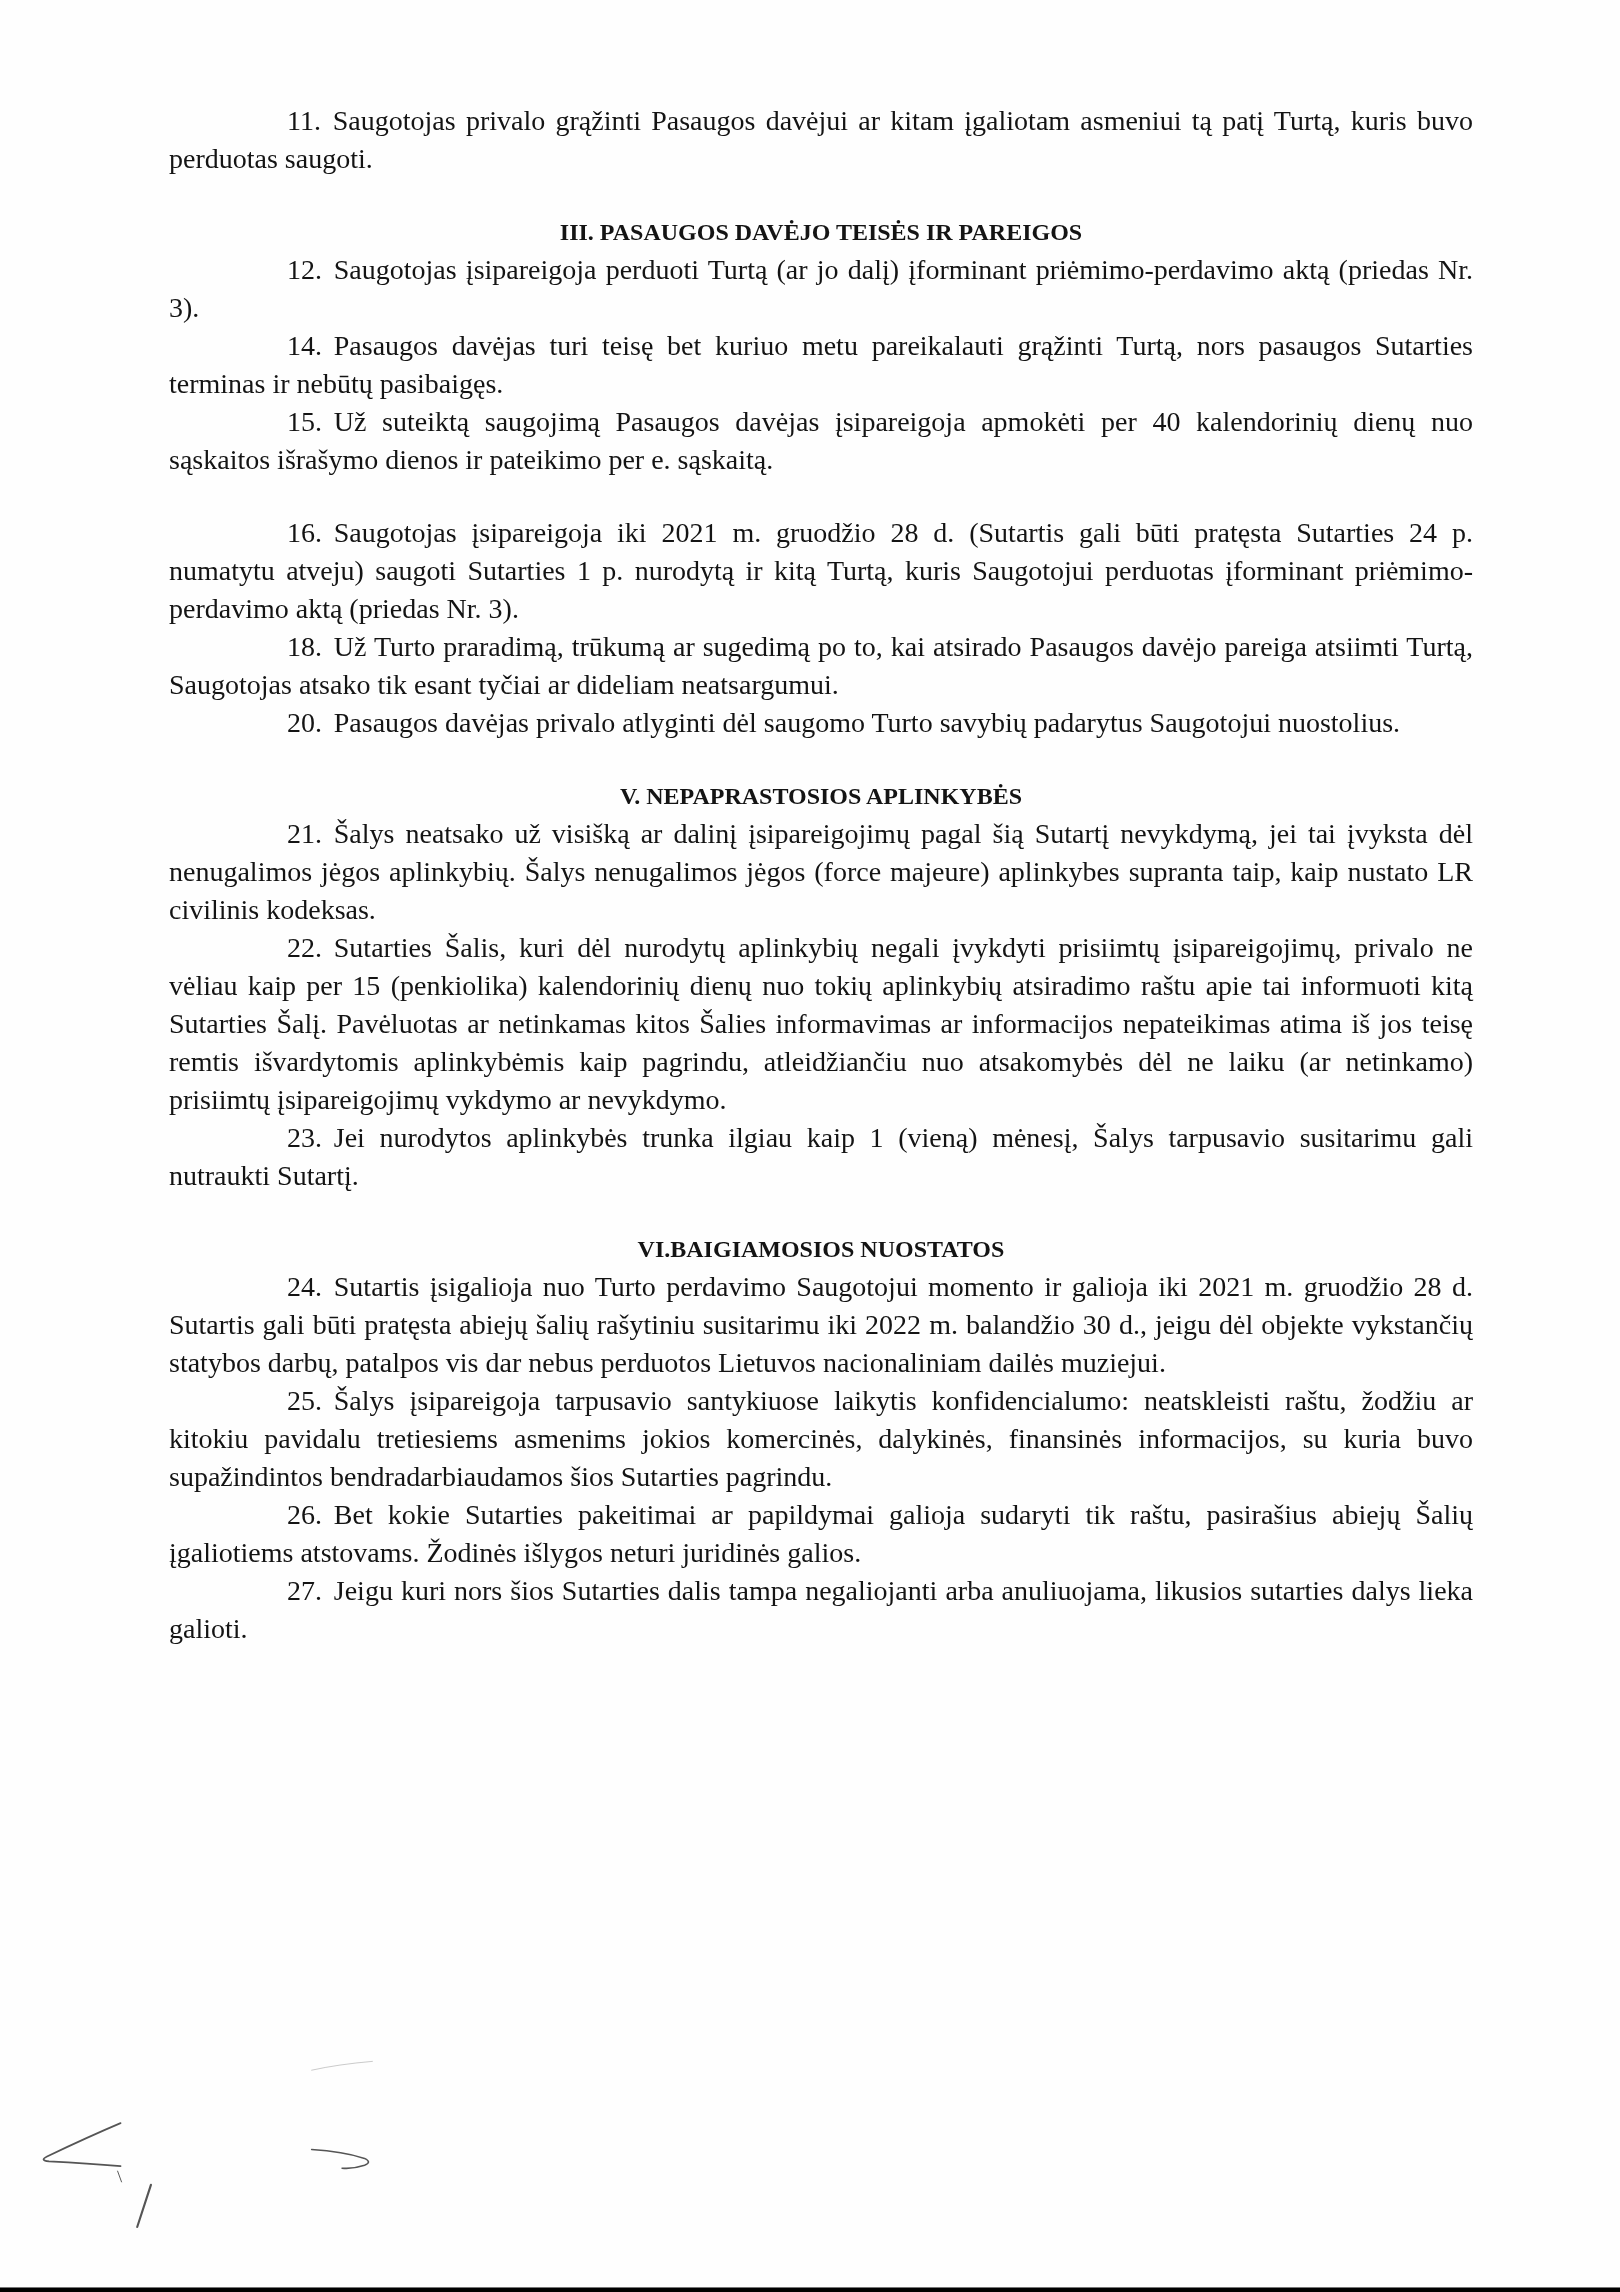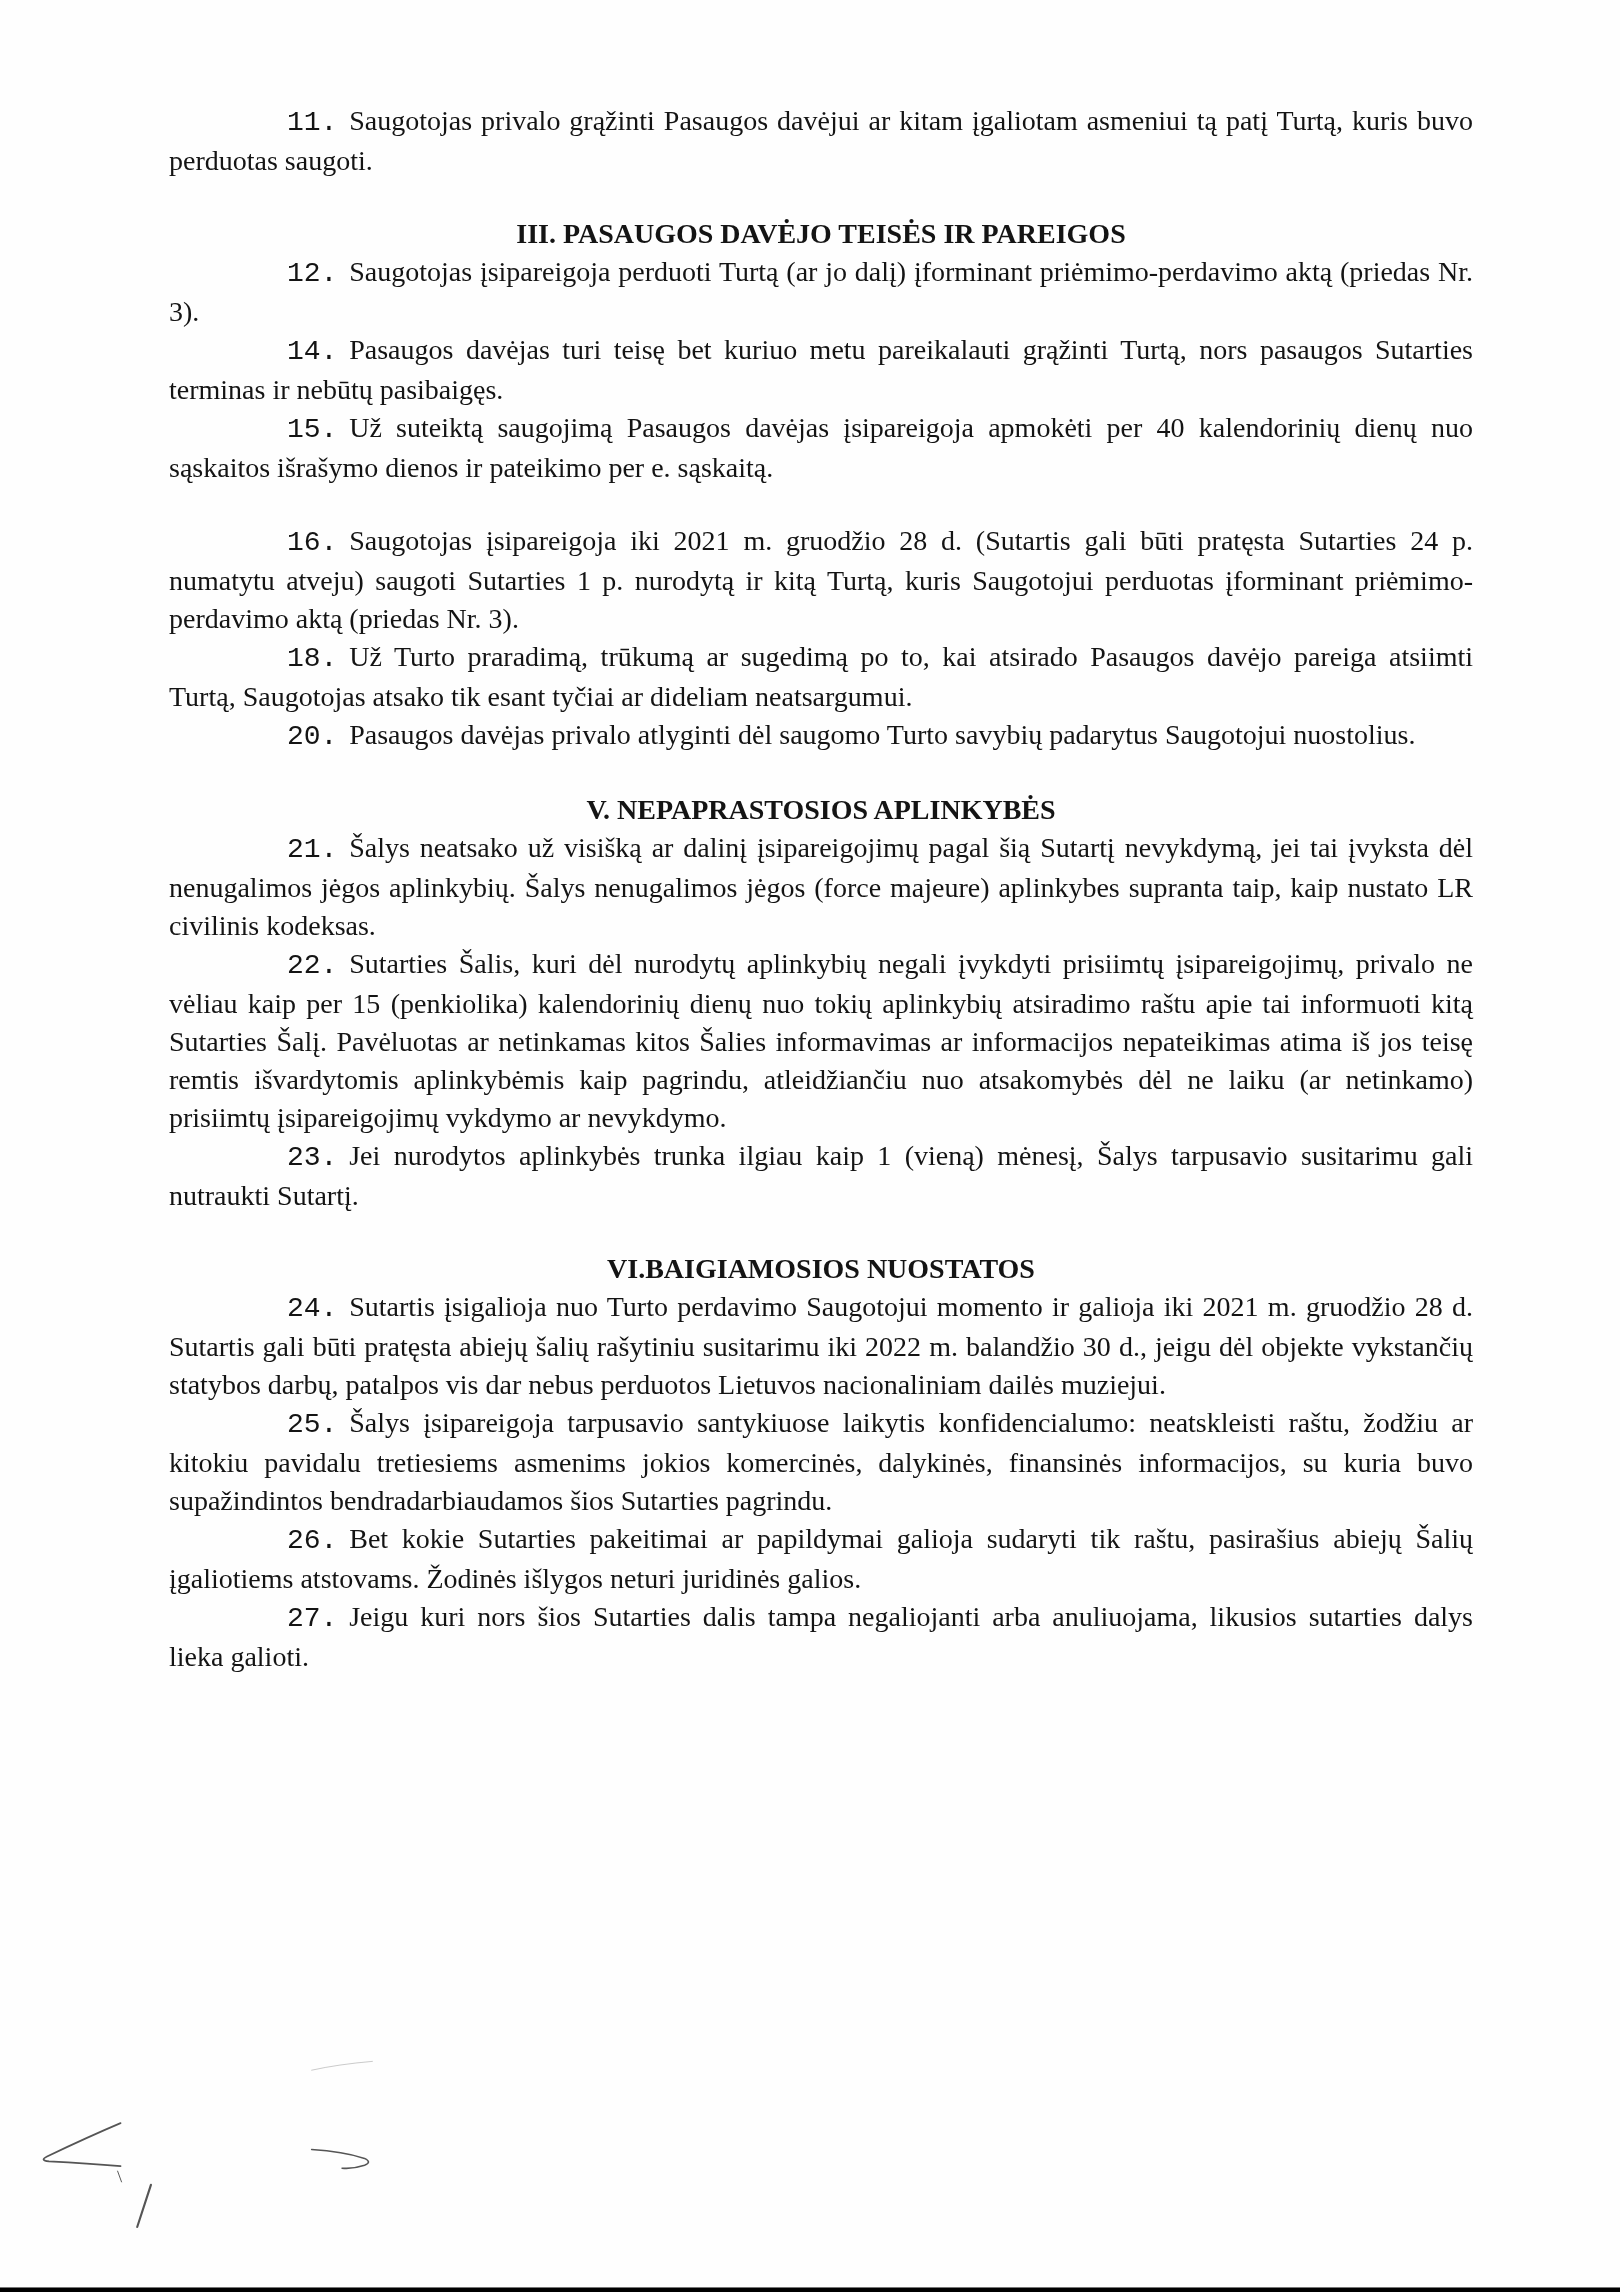--- a/index.html
+++ b/index.html
@@ -8,24 +8,24 @@
     position: absolute; left: 0; top: 0; width: 1620px; height: 2293px;
     background: #fefefe;
     font-family: "Liberation Serif", "DejaVu Serif", serif;
     color: #141414;
   }
   .content {
     position: absolute; left: 169px; top: 102px; width: 1304px;
     font-size: 28px; line-height: 38px;
   }
   .para { margin: 0; text-align: justify; text-indent: 118px; }
-  .para .num { margin-right: 11.8px; font-family: Liberation Mono, monospace; }
+  .para .num { margin-right: 11.8px; }
   .heading {
     margin: 0; text-align: center; font-weight: bold;
-    font-size: 28px; line-height: 38px;
+    font-size: 24px; line-height: 38px;
   }
   .gap-para-heading { height: 35px; }
   .signature { position: absolute; left: 0; top: 0; width: 1620px; height: 2293px; pointer-events: none; }
   .bottom-bar { position: absolute; left: 0; top: 2288px; width: 1620px; height: 4.9px; background: #000; }
   .bottom-bar-edge { position: absolute; left: 0; top: 2287px; width: 1620px; height: 1px; background: #777; }
 </style>
 </head>
 <body>
 
 <div class="page">

